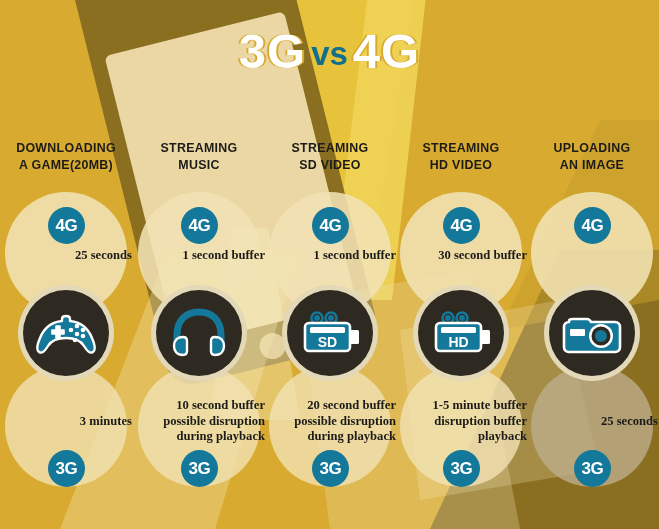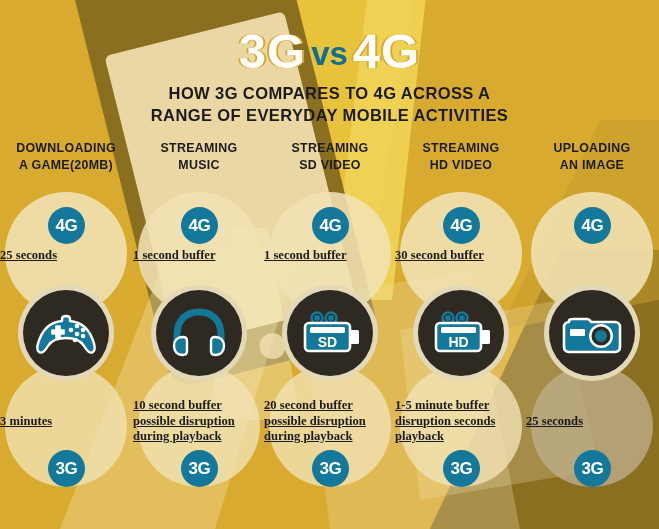--- a/index.html
+++ b/index.html
@@ -165,28 +165,27 @@
     z-index: 4;
   }
   .badge-4g { top: 207px; }
   .badge-3g { top: 450px; }
 
   
   .value {
     position: absolute;
     left: 0;
     width: 132px;
-    text-align: left;
+    text-align: right;
     color: #1c1b18;
     font-family: "Liberation Serif", serif;
     font-weight: bold;
     font-size: 12.6px;
     line-height: 15.5px;
     z-index: 4;
-    text-decoration: underline;
   }
   .value-4g { top: 248px; }
   .value-3g { top: 398px; }
   .value .line { display: block; }
   .value-3g.multi { top: 398px; }
   .value-3g.single { top: 414px; }
 </style>
 </head>
 <body>
 
@@ -219,24 +218,20 @@
     </svg>
   </div>
 
   <div class="header">
     <div class="title-row">
       <span class="title-wrap">
         <span class="title-part title-g">3G</span>
       </span><span class="title-vs">vs</span><span class="title-wrap">
         <span class="title-part title-g">4G</span>
       </span>
-    </div>
-    <div class="subtitle">
-      <span class="line">HOW 3G COMPARES TO 4G ACROSS A</span>
-      <span class="line">RANGE OF EVERYDAY MOBILE ACTIVITIES</span>
     </div>
   </div>
 
   <div class="columns">
 
     <div class="col" style="left:0px;">
       <div class="col-head">
         <span class="line">DOWNLOADING</span>
         <span class="line">A GAME(20MB)</span>
       </div>
@@ -341,21 +336,21 @@
           <circle cx="33" cy="9" r="3" fill="#137899"></circle>
           <rect x="52" y="21" width="9" height="14" rx="1.5" fill="#ffffff"></rect>
           <rect x="7" y="14" width="45" height="28" rx="4" fill="#137899" stroke="#ffffff" stroke-width="2.6"></rect>
           <rect x="12" y="18" width="35" height="6" rx="1.5" fill="#ffffff"></rect>
           <text x="29.5" y="38" font-family="'Liberation Sans',sans-serif" font-size="14" font-weight="bold" fill="#ffffff" text-anchor="middle">HD</text>
         </svg>
       </div>
       <div class="badge badge-3g">3G</div>
       <div class="value value-3g multi">
         <span class="line">1-5 minute buffer</span>
-        <span class="line">disruption seconds</span>
+        <span class="line">disruption buffer</span>
         <span class="line">playback</span>
       </div>
     </div>
 
     <div class="col" style="left:526px;">
       <div class="col-head">
         <span class="line">UPLOADING</span>
         <span class="line">AN IMAGE</span>
       </div>
       <div class="circle circle-4g"></div>

